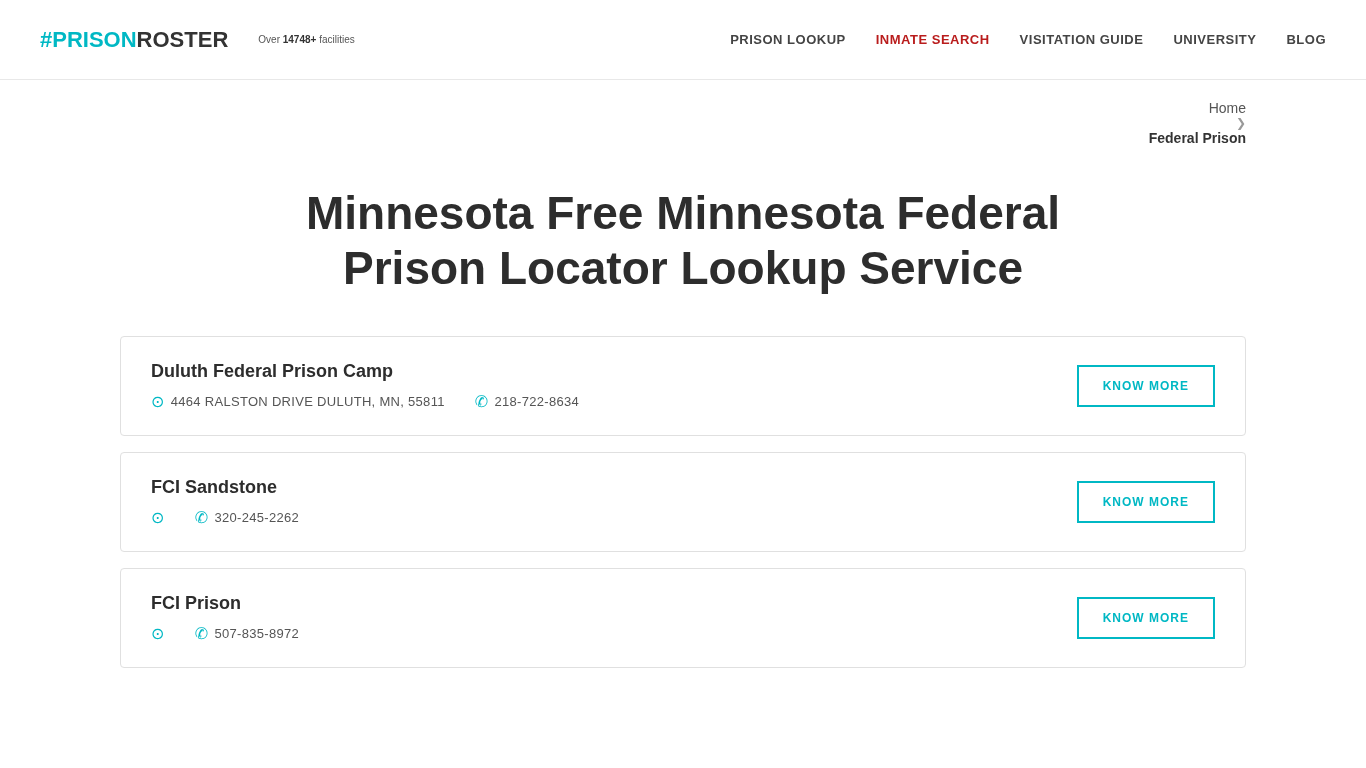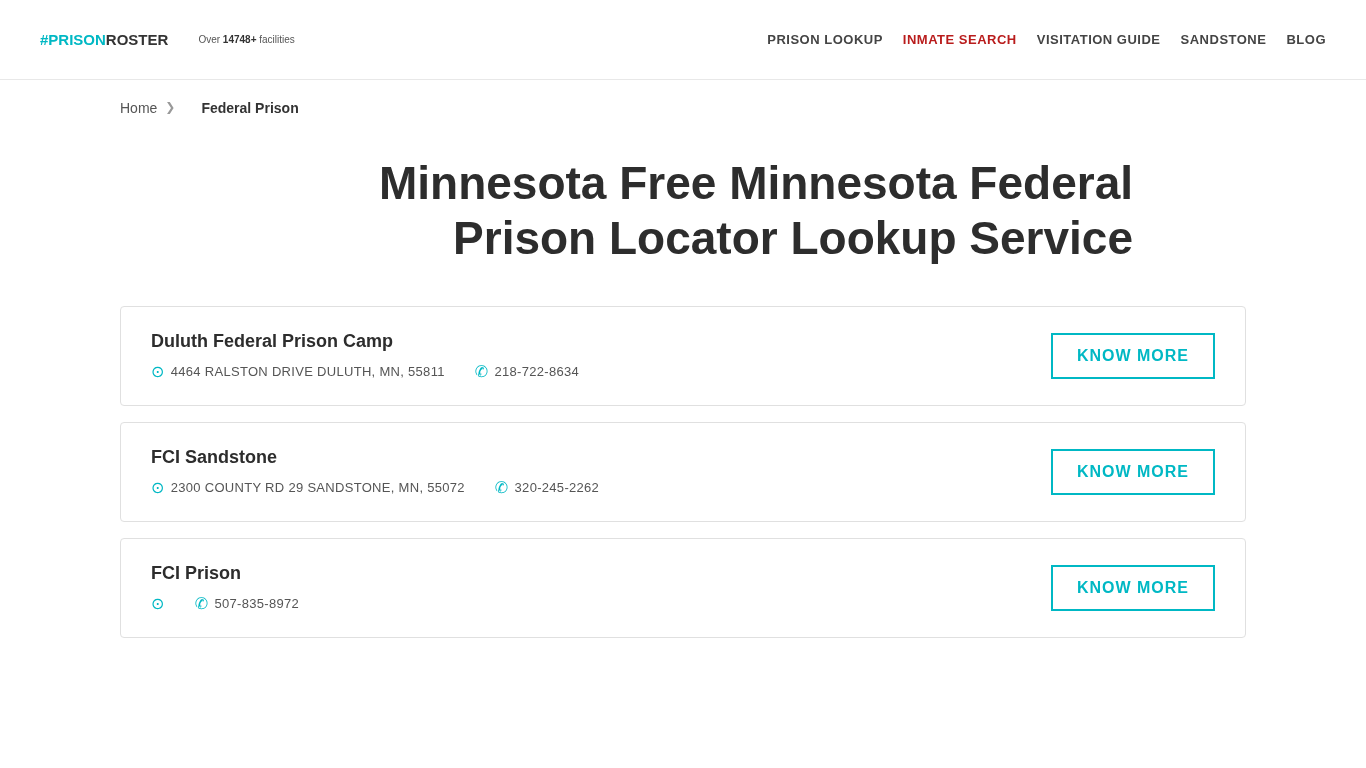--- a/index.html
+++ b/index.html
@@ -8,78 +8,78 @@
     
     header {
       display: flex;
       align-items: center;
       padding: 0 40px;
       height: 80px;
       border-bottom: 1px solid #e8e8e8;
       background: #fff;
     }
     .logo {
-      font-size: 15px;
+      font-size: 22px;
       font-weight: 700;
       text-decoration: none;
       margin-right: 30px;
       white-space: nowrap;
     }
     .logo-hash { color: #00b8c4; }
     .logo-prison { color: #00b8c4; }
     .logo-roster { color: #333; }
     .facilities-text {
       font-size: 10px;
       color: #555;
       margin-right: 30px;
       white-space: nowrap;
     }
     .facilities-text strong { color: #333; }
     nav {
       display: flex;
       align-items: center;
-      gap: 20px;
+      gap: 30px;
       margin-left: auto;
     }
     nav a {
       text-decoration: none;
       font-size: 13px;
       font-weight: 600;
       color: #444;
       letter-spacing: 0.5px;
       white-space: nowrap;
     }
     nav a.active { color: #b91c1c; }
 
     
     .breadcrumb {
       padding: 20px 120px;
       display: flex;
-      align-items: flex-start;
-      gap: 8px;
+      align-items: flex-end;
       font-size: 14px;
+      flex-direction: column;
     }
     .breadcrumb a {
       color: #555;
       text-decoration: none;
     }
     .breadcrumb-chevron {
       color: #999;
       font-size: 12px;
     }
     .breadcrumb-current {
       font-weight: 700;
       color: #333;
       margin-left: 18px;
     }
 
     
     .page-title-section {
       padding: 20px 65px 40px;
-      text-align: right;
+      text-align: center;
     }
     .page-title {
       font-size: 46px;
       font-weight: 800;
       color: #2d2d2d;
       line-height: 1.2;
       max-width: 900px;
       margin: 0 auto;
     }
 
@@ -125,21 +125,21 @@
     .icon-pin, .icon-phone {
       color: #00b8c4;
       font-size: 16px;
       flex-shrink: 0;
     }
     .know-more-btn {
       border: 2px solid #00b8c4;
       color: #00b8c4;
       background: #fff;
       padding: 12px 24px;
-      font-size: 16px;
+      font-size: 12px;
       font-weight: 700;
       letter-spacing: 1px;
       cursor: pointer;
       text-transform: uppercase;
       text-decoration: none;
       white-space: nowrap;
       transition: background 0.2s, color 0.2s;
     }
   </style>
 </head>
@@ -149,21 +149,21 @@
   <a href="#" class="logo">
     <span class="logo-hash">#</span><span class="logo-prison">PRISON</span><span class="logo-roster">ROSTER</span>
   </a>
   <span class="facilities-text">
     <span>Over </span><strong>14748+</strong><span> facilities</span>
   </span>
   <nav>
     <a href="#">PRISON LOOKUP</a>
     <a href="#" class="active">INMATE SEARCH</a>
     <a href="#">VISITATION GUIDE</a>
-    <a href="#">SANDSTONE</a>
+    <a href="#">UNIVERSITY</a>
     <a href="#">BLOG</a>
   </nav>
 </header>
 
 <div class="breadcrumb">
   <a href="#">Home</a>
   <span class="breadcrumb-chevron">❯</span>
   <span class="breadcrumb-current">Federal Prison</span>
 </div>
 
@@ -187,21 +187,20 @@
         </div>
       </div>
       <a class="know-more-btn" href="#">KNOW MORE</a>
     </div>
     <div class="prison-card">
       <div class="prison-info">
         <div class="prison-name">FCI Sandstone</div>
         <div class="prison-details">
           <span class="prison-address">
             <span class="icon-pin">⊙</span>
-            <span>2300 COUNTY RD 29 SANDSTONE, MN, 55072</span>
           </span>
           <span class="prison-phone">
             <span class="icon-phone">✆</span>
             <span>320-245-2262</span>
           </span>
         </div>
       </div>
       <a class="know-more-btn" href="#">KNOW MORE</a>
     </div>
     <div class="prison-card">

